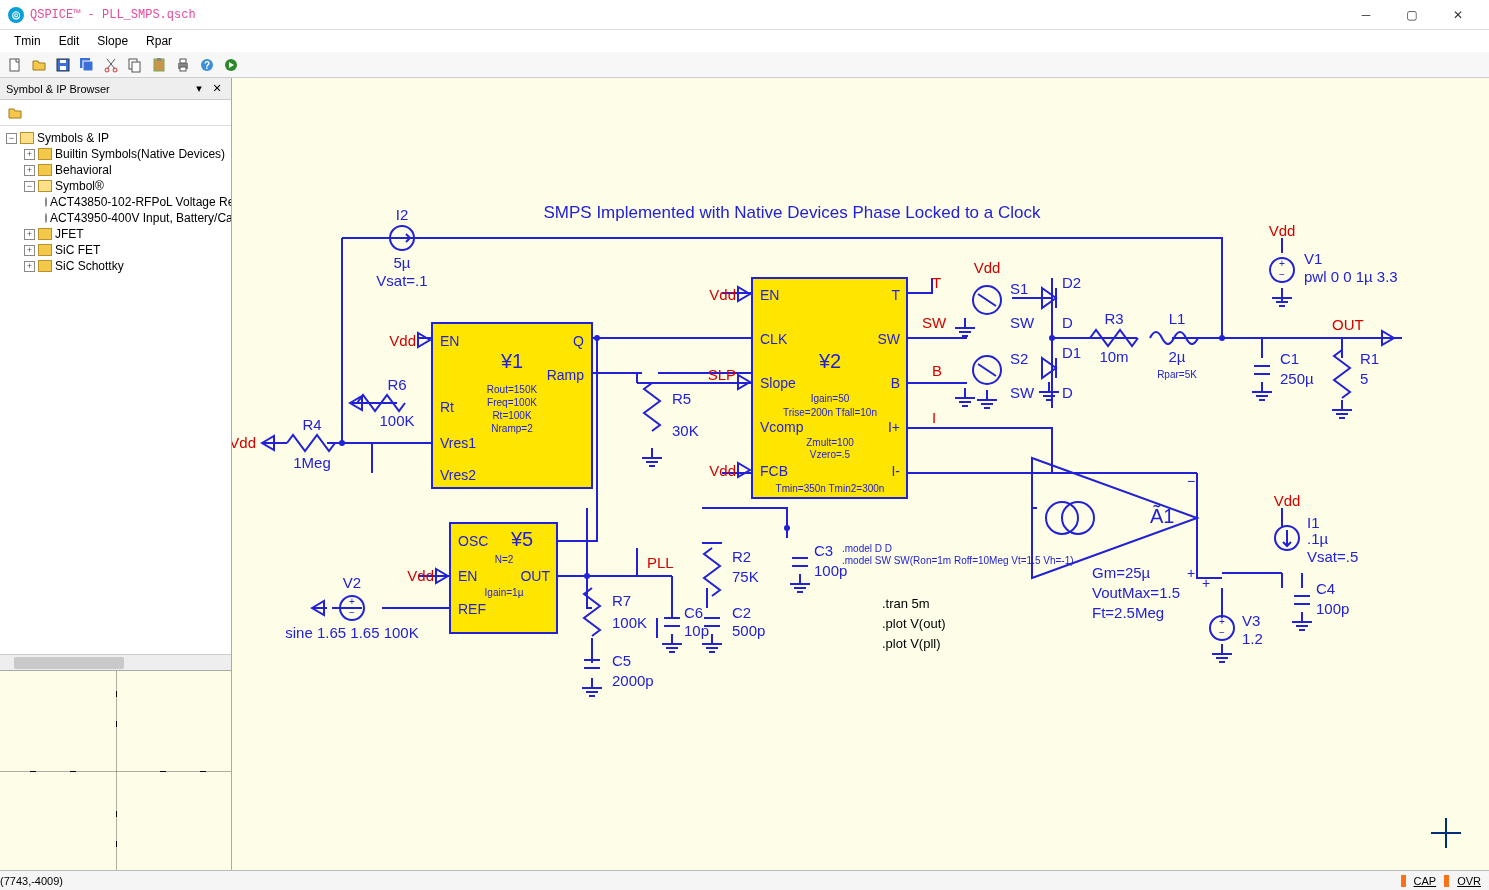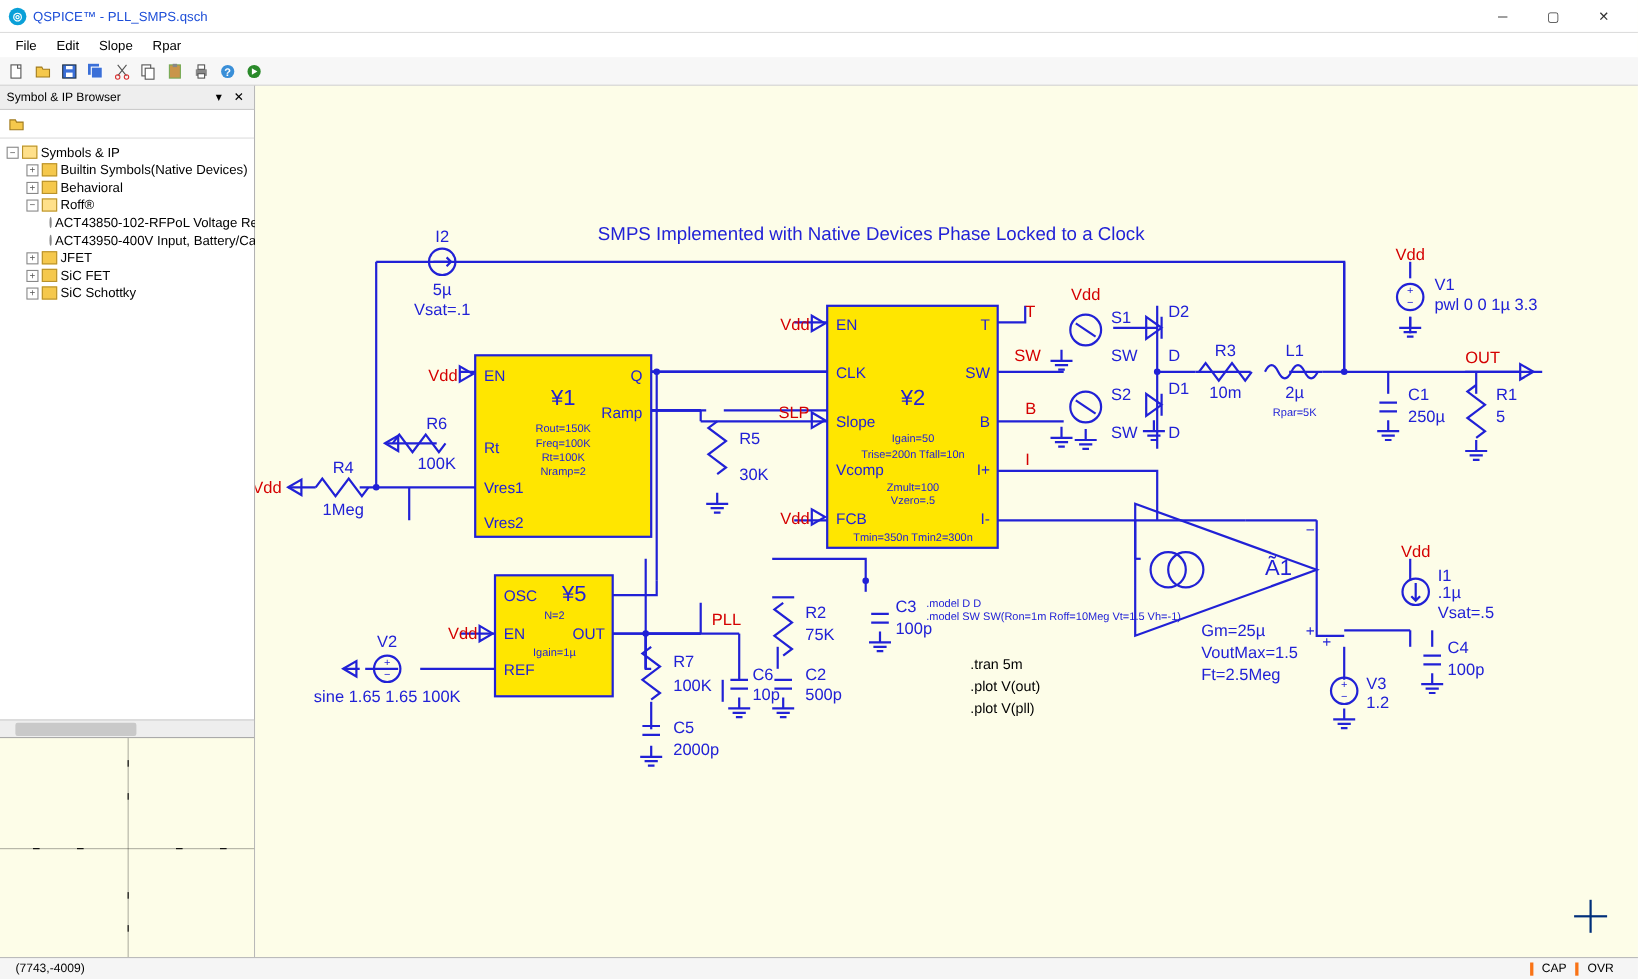--- a/index.html
+++ b/index.html
@@ -1,21 +1,21 @@
 <!DOCTYPE html>
 <html><head>
 <meta charset="utf-8">
 <style>
 * { box-sizing: border-box; margin: 0; padding: 0; }
 body { font-family: "Segoe UI", Tahoma, sans-serif; font-size: 12px; background: #fff; width: 1489px; height: 890px; overflow: hidden; position: relative; }
 
 
 .titlebar { height: 30px; display: flex; align-items: center; padding: 0 8px; border-bottom: 1px solid #ddd; }
 .titlebar .appicon { width: 16px; height: 16px; border-radius: 50%; background: #0aa0d8; margin-right: 6px; display: flex; align-items: center; justify-content: center; color: #fff; font-size: 10px; font-weight: bold; }
-.titlebar .title { flex: 1; color: #1d4ed8; font-size: 12px; }
+.titlebar .title { flex: 1; color: #ec4899; font-size: 12px; font-family: Liberation Mono, monospace; }
 .winbtns { display: flex; gap: 0; margin-left: auto; }
 .winbtn { width: 46px; height: 30px; display: flex; align-items: center; justify-content: center; color: #333; }
 
 
 .menubar { height: 22px; display: flex; align-items: center; padding: 0 6px; gap: 2px; }
 .menuitem { padding: 2px 8px; cursor: default; }
 
 
 .toolbar { height: 26px; display: flex; align-items: center; padding: 2px 4px; border-bottom: 1px solid #ccc; gap: 2px; background: #f7f7f7; }
 .toolbtn { width: 22px; height: 22px; display: flex; align-items: center; justify-content: center; border: 1px solid transparent; }
@@ -54,23 +54,23 @@
 
 
 .canvas-wrap { flex: 1; position: relative; background: #fdfde8; overflow: hidden; }
 .canvas-wrap svg { width: 100%; height: 100%; }
 .cursor-cross { position: absolute; right: 28px; bottom: 22px; width: 30px; height: 30px; }
 .cursor-cross::before, .cursor-cross::after { content: ""; position: absolute; background: #002f7a; }
 .cursor-cross::before { left: 14px; top: 0; width: 2px; height: 30px; }
 .cursor-cross::after  { top: 14px; left: 0; height: 2px; width: 30px; }
 
 
-.statusbar { height: 20px; border-top: 1px solid #bbb; display: flex; align-items: center; padding: 0 14px; font-size: 11px; background: #f5f5f5; justify-content: space-between; }
+.statusbar { height: 20px; border-top: 1px solid #bbb; display: flex; align-items: center; padding: 0 0; font-size: 11px; background: #f5f5f5; justify-content: space-between; }
 .statusbar .spacer { flex: 1; }
-.statusbar .cell { padding: 0 8px; border-left: 3px solid #f97316; }
+.statusbar .cell { padding: 0 8px; border-left: 5px solid #f97316; text-decoration: underline; }
 
 
 .net { fill: #d40000; font: 15px "Segoe UI", sans-serif; }
 .ref { fill: #2121d6; font: 15px "Segoe UI", sans-serif; }
 .val { fill: #2121d6; font: 15px "Segoe UI", sans-serif; }
 .sm  { fill: #2121d6; font: 10px "Segoe UI", sans-serif; }
 .title-txt { fill: #2121d6; font: 17px "Segoe UI", sans-serif; }
 .pin { fill: #2121d6; font: 14px "Segoe UI", sans-serif; }
 .cmd { fill: #000; font: 13px "Segoe UI", sans-serif; }
 .sub { fill: #2121d6; font: 20px "Segoe UI", sans-serif; }
@@ -82,21 +82,21 @@
   <div class="appicon">◎</div>
   <div class="title">QSPICE™ - PLL_SMPS.qsch</div>
   <div class="winbtns">
     <div class="winbtn">─</div>
     <div class="winbtn">▢</div>
     <div class="winbtn close">✕</div>
   </div>
 </div>
 
 <div class="menubar">
-  <div class="menuitem">File</div>
+  <div class="menuitem">Tmin</div>
   <div class="menuitem">Edit</div>
   <div class="menuitem">Slope</div>
   <div class="menuitem">Rpar</div>
 </div>
 
 <div class="toolbar">
   <div class="toolbtn">
       <svg viewBox="0 0 16 16">
         <rect x="3" y="2" width="9" height="12" fill="#fff" stroke="#555"></rect>
         <path d="M9 2v3h3" fill="none" stroke="#555"></path>
@@ -190,21 +190,21 @@
             <span>Builtin Symbols(Native Devices)</span>
           </li>
         <li class="indent1">
             <span class="exp">+</span>
             <span class="fold"></span>
             <span>Behavioral</span>
           </li>
         <li class="indent1">
             <span class="exp">−</span>
             <span class="fold open"></span>
-            <span>Roff®</span>
+            <span>Symbol®</span>
           </li>
         <li class="indent2">
             <span class="noexp"></span>
             <span class="sym"></span>
             <span>ACT43850-102-RFPoL Voltage Regu</span>
           </li>
         <li class="indent2">
             <span class="noexp"></span>
             <span class="sym"></span>
             <span>ACT43950-400V Input, Battery/Cap</span>

